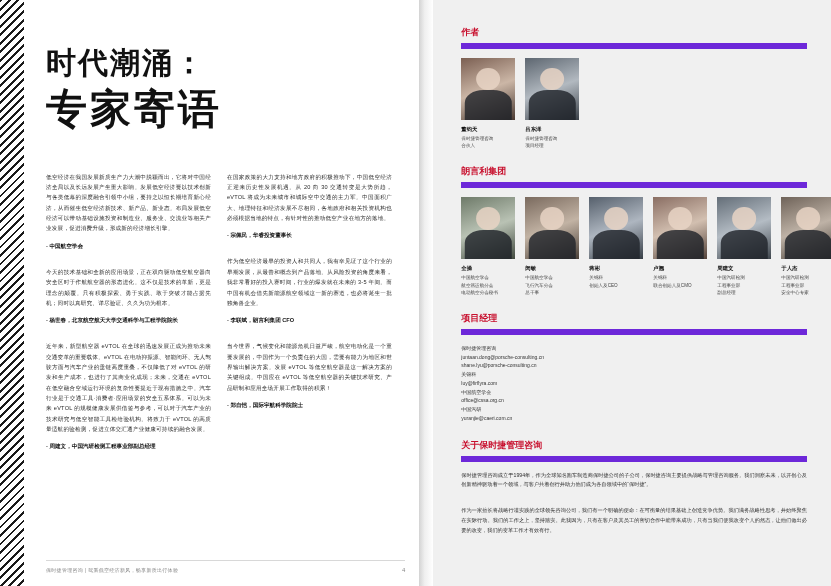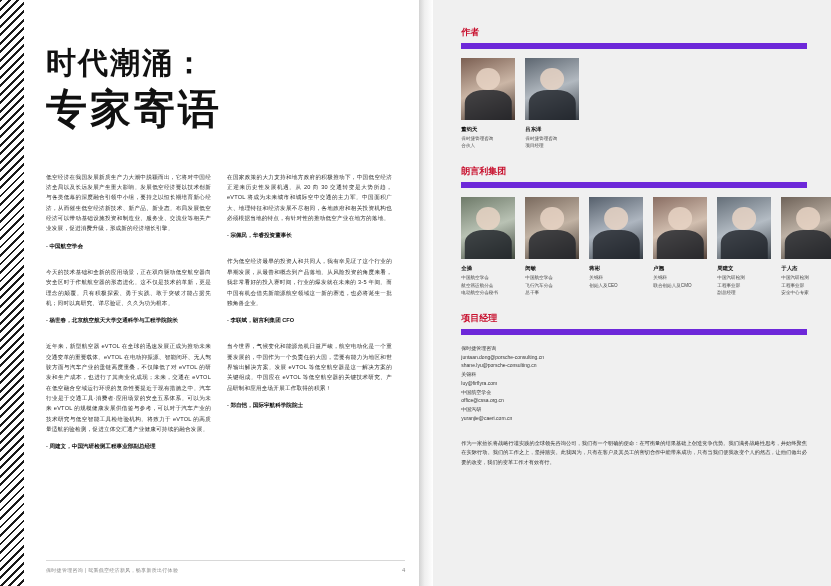--- a/index.html
+++ b/index.html
@@ -247,20 +247,24 @@
           <div class="contact-line mail">shane.lyu@porsche-consulting.cn</div>
           <div class="contact-line">关锦科</div>
           <div class="contact-line mail">luy@firflyra.com</div>
           <div class="contact-line">中国航空学会</div>
           <div class="contact-line mail">office@cssa.org.cn</div>
           <div class="contact-line">中国汽研</div>
           <div class="contact-line mail">yuranjie@caeri.com.cn</div>
         </div>
       </div>
 
+      <div class="block">
+        <div class="sec-head">关于保时捷管理咨询</div>
+        <p class="body-para">保时捷管理咨询成立于1994年，作为全球知名跑车制造商保时捷公司的子公司，保时捷咨询主要提供战略与管理咨询服务。我们洞察未来，以开创心及创新精神驱动着一个领域，与客户共着创行并助力他们成为各自领域中的“保时捷”。</p>
+      </div>
 
       <div class="block">
         <p class="body-para">作为一家擅长将战略行谨实践的全球领先咨询公司，我们有一个明确的使命：在可衡量的结果基础上创造竞争优势。我们满务战略性思考，并始终聚焦在实际行动。我们的工作之上，坚持踏实。此我因为，只有在客户及其员工的密切合作中能带来成功，只有当我们使我改变个人的然态，让他们做出必要的改变，我们的变革工作才有效有行。</p>
       </div>
 
     </div>
   </div>
 
 </div>
 

